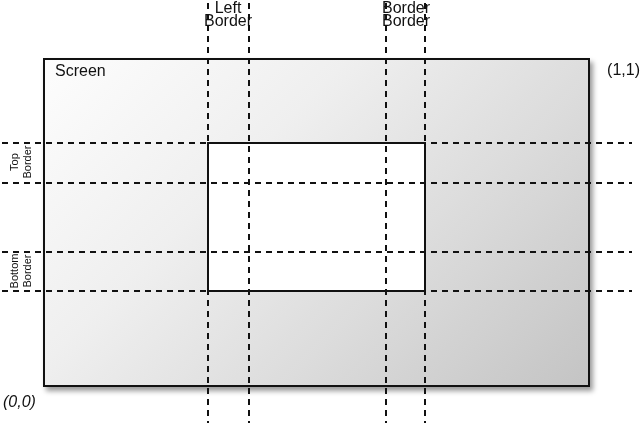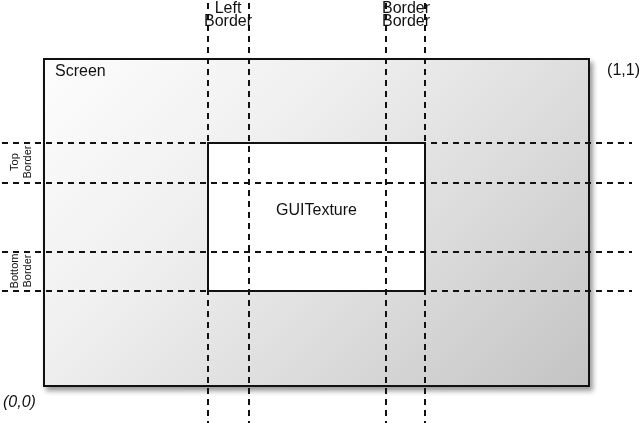--- a/index.html
+++ b/index.html
@@ -70,21 +70,20 @@
   <div class="hline" style="top:251px"></div>
   <div class="hline" style="top:290px"></div>
 
   <div class="vline" style="left:207px"></div>
   <div class="vline" style="left:248px"></div>
   <div class="vline" style="left:385px"></div>
   <div class="vline" style="left:424px"></div>
 
   <div class="big-label" id="screen-label">Screen</div>
 
-  <div class="big-label" id="texture-label">GUITexture</div>
 
   <div class="big-label" id="coord-top-right">(1,1)</div>
 
   <div class="big-label" id="coord-bottom-left">(0,0)</div>
 
   <div class="small-label" id="left-border-label">
     <div>Left</div>
     <div>Border</div>
   </div>
 

